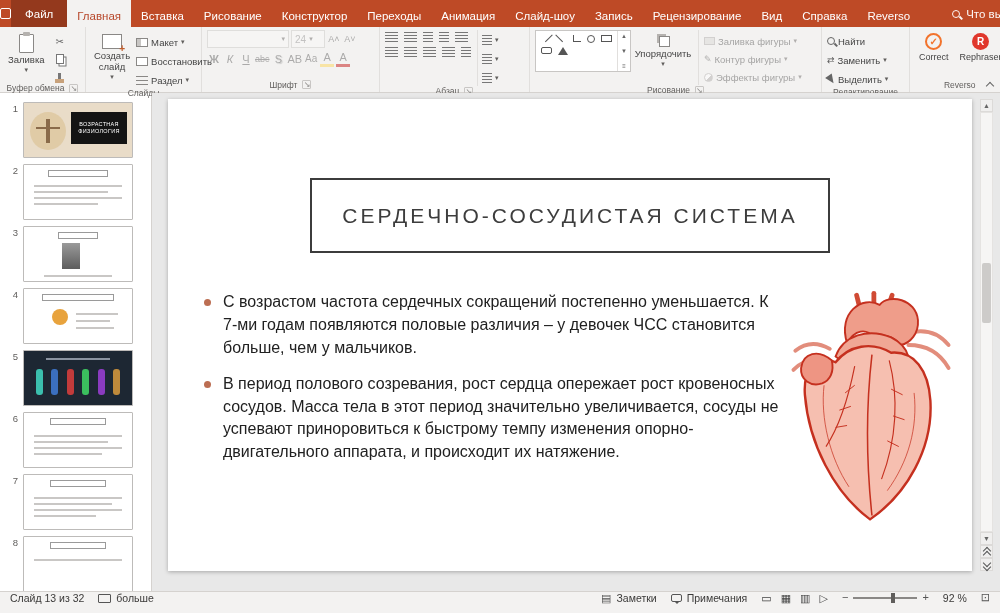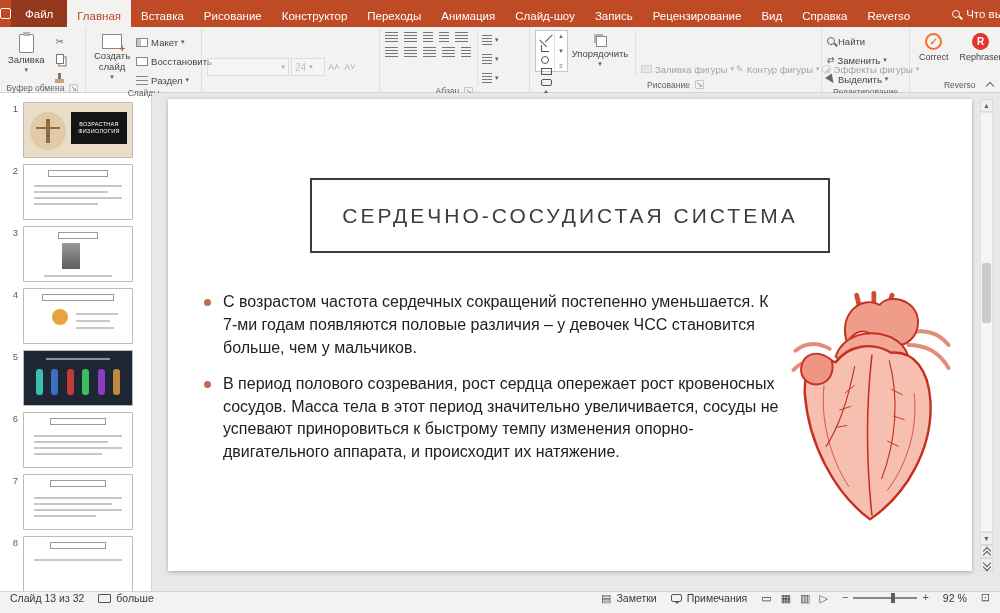--- a/index.html
+++ b/index.html
@@ -25,21 +25,21 @@
 
   
   .ribbon{height:66px;background:var(--ribbon-bg);border-bottom:1px solid var(--border);display:flex;flex:0 0 auto;position:relative;}
   .rgroup{display:flex;flex-direction:column;border-right:1px solid #E1DFDD;flex:0 0 auto;}
   .rg-body{flex:1;display:flex;gap:3px;padding:3px 4px 0 5px;align-items:flex-start;}
   .rg-label{height:14px;font-size:8.5px;color:#605E5C;display:flex;align-items:center;justify-content:center;gap:5px;padding-bottom:1px;}
   .launcher{font-size:8px;color:#8A8886;border:1px solid #C8C6C4;width:9px;height:9px;line-height:7px;text-align:center;border-radius:1px;}
   .big-btn{display:flex;flex-direction:column;align-items:center;font-size:9.5px;color:#444;text-align:center;line-height:1.15;padding:2px 3px;}
   .big-btn .dd, .dd{font-size:7px;color:#605E5C;}
   .small-btn{display:flex;align-items:center;gap:3px;font-size:9.5px;color:#444;height:16px;white-space:nowrap;}
-  .disabled{opacity:.45;margin-top:28px;}
+  .disabled{opacity:.45;}
 
   .clip-icon{width:15px;height:19px;border:1px solid #8A8886;background:#fff;border-radius:1px;position:relative;margin:2px 0 2px;}
   .clip-icon::before{content:"";position:absolute;top:-3px;left:3px;width:7px;height:4px;background:#B5B2AF;border-radius:1px;}
   .mini-col{display:flex;flex-direction:column;gap:2px;padding-top:4px;}
   .mini-btn{width:18px;height:15px;display:flex;align-items:center;justify-content:center;font-size:10px;color:#666;}
   .copy-ic{width:8px;height:10px;border:1px solid #777;background:#fff;box-shadow:2.5px 2.5px 0 -1px #fff,2.5px 2.5px 0 0 #777;}
   .paint-ic{width:3px;height:6px;background:#777;position:relative;}
   .paint-ic::after{content:"";position:absolute;bottom:-4px;left:-3px;width:9px;height:4px;background:#C8A27C;}
 
   .newslide-ic{width:20px;height:15px;border:1px solid #8A8886;background:#fff;position:relative;margin:2px 0;}
@@ -70,21 +70,21 @@
   .sh-l{width:8px;height:7px;border-left:1px solid #555;border-bottom:1px solid #555;}
   .sh-rect{width:11px;height:7px;border:1px solid #555;}
   .sh-round{width:11px;height:7px;border:1px solid #555;border-radius:2px;}
   .sh-circle{width:8px;height:8px;border:1px solid #555;border-radius:50%;}
   .sh-tri{width:0;height:0;border-left:5px solid transparent;border-right:5px solid transparent;border-bottom:8px solid #555;}
   .gal-scroll{width:13px;border-left:1px solid #E1DFDD;display:flex;flex-direction:column;align-items:center;justify-content:space-between;font-size:6px;color:#666;padding:2px 0;}
   .arr-ic{width:13px;height:13px;position:relative;margin:2px 0;}
   .arr-ic::before{content:"";position:absolute;left:0;top:0;width:9px;height:9px;background:#B5B2AF;}
   .arr-ic::after{content:"";position:absolute;right:0;bottom:0;width:9px;height:9px;background:#fff;border:1px solid #8A8886;}
   .qs-ic{width:14px;height:13px;border:1px solid #4472C4;background:linear-gradient(135deg,#DCE6F4,#9DB9E4);margin:2px 0;}
-  .dr-right{display:flex;gap:2px;padding:3px 0 0 5px;border-left:1px solid #E1DFDD;margin-left:3px;}
+  .dr-right{display:flex;flex-direction:column;gap:2px;padding:3px 0 0 5px;border-left:1px solid #E1DFDD;margin-left:3px;}
   .fill-ic{width:11px;height:8px;background:#D8D6D4;border:1px solid #ABA9A7;}
   .eff-ic{width:9px;height:9px;border-radius:50%;background:linear-gradient(135deg,#fff 50%,#ABA9A7 50%);border:1px solid #ABA9A7;}
   .edit-col{display:flex;flex-direction:column;gap:3px;padding-top:3px;}
   .mag-g{width:8px;height:8px;border:1.5px solid #666;border-radius:50%;position:relative;}
   .mag-g::after{content:"";position:absolute;width:4px;height:1.5px;background:#666;transform:rotate(45deg);right:-3.5px;bottom:-1.5px;}
   .sel-ic{width:0;height:0;border-left:4px solid transparent;border-right:4px solid transparent;border-top:9px solid #666;transform:rotate(-35deg);}
   .rv-btn{display:flex;flex-direction:column;align-items:center;gap:2px;font-size:9px;color:#444;padding:3px 4px 0;}
   .correct-ic{width:17px;height:17px;border-radius:50%;border:2px solid #F2732C;color:#F2732C;font-size:10px;font-weight:bold;display:flex;align-items:center;justify-content:center;}
   .reph-ic{width:17px;height:17px;border-radius:50%;background:#E0372C;color:#fff;font-size:10px;font-weight:bold;display:flex;align-items:center;justify-content:center;}
   .chev{width:7px;height:7px;position:absolute;right:6px;bottom:4px;}
@@ -242,21 +242,21 @@
             </div>
             <span class="fmt-btn disabled" style="font-size:9px">А˄</span>
             <span class="fmt-btn disabled" style="font-size:9px">А˅</span>
           </div>
           <div class="font-row">
             <span class="fmt-btn fmt-b disabled">Ж</span>
             <span class="fmt-btn fmt-i disabled">К</span>
             <span class="fmt-btn fmt-u disabled">Ч</span>
             <span class="fmt-btn fmt-s disabled">abc</span>
             <span class="fmt-btn fmt-sh disabled">S</span>
-            <span class="fmt-btn disabled" style="font-size:14px">АВ</span>
+            <span class="fmt-btn disabled" style="font-size:11px">АВ</span>
             <span class="fmt-btn disabled" style="font-size:10px">Аа</span>
             <span class="fmt-btn bar-y disabled">А</span>
             <span class="fmt-btn bar-r disabled">А</span>
           </div>
         </div>
       </div>
       <div class="rg-label">
         <span>Шрифт</span>
         <span class="launcher">↘</span>
       </div>

